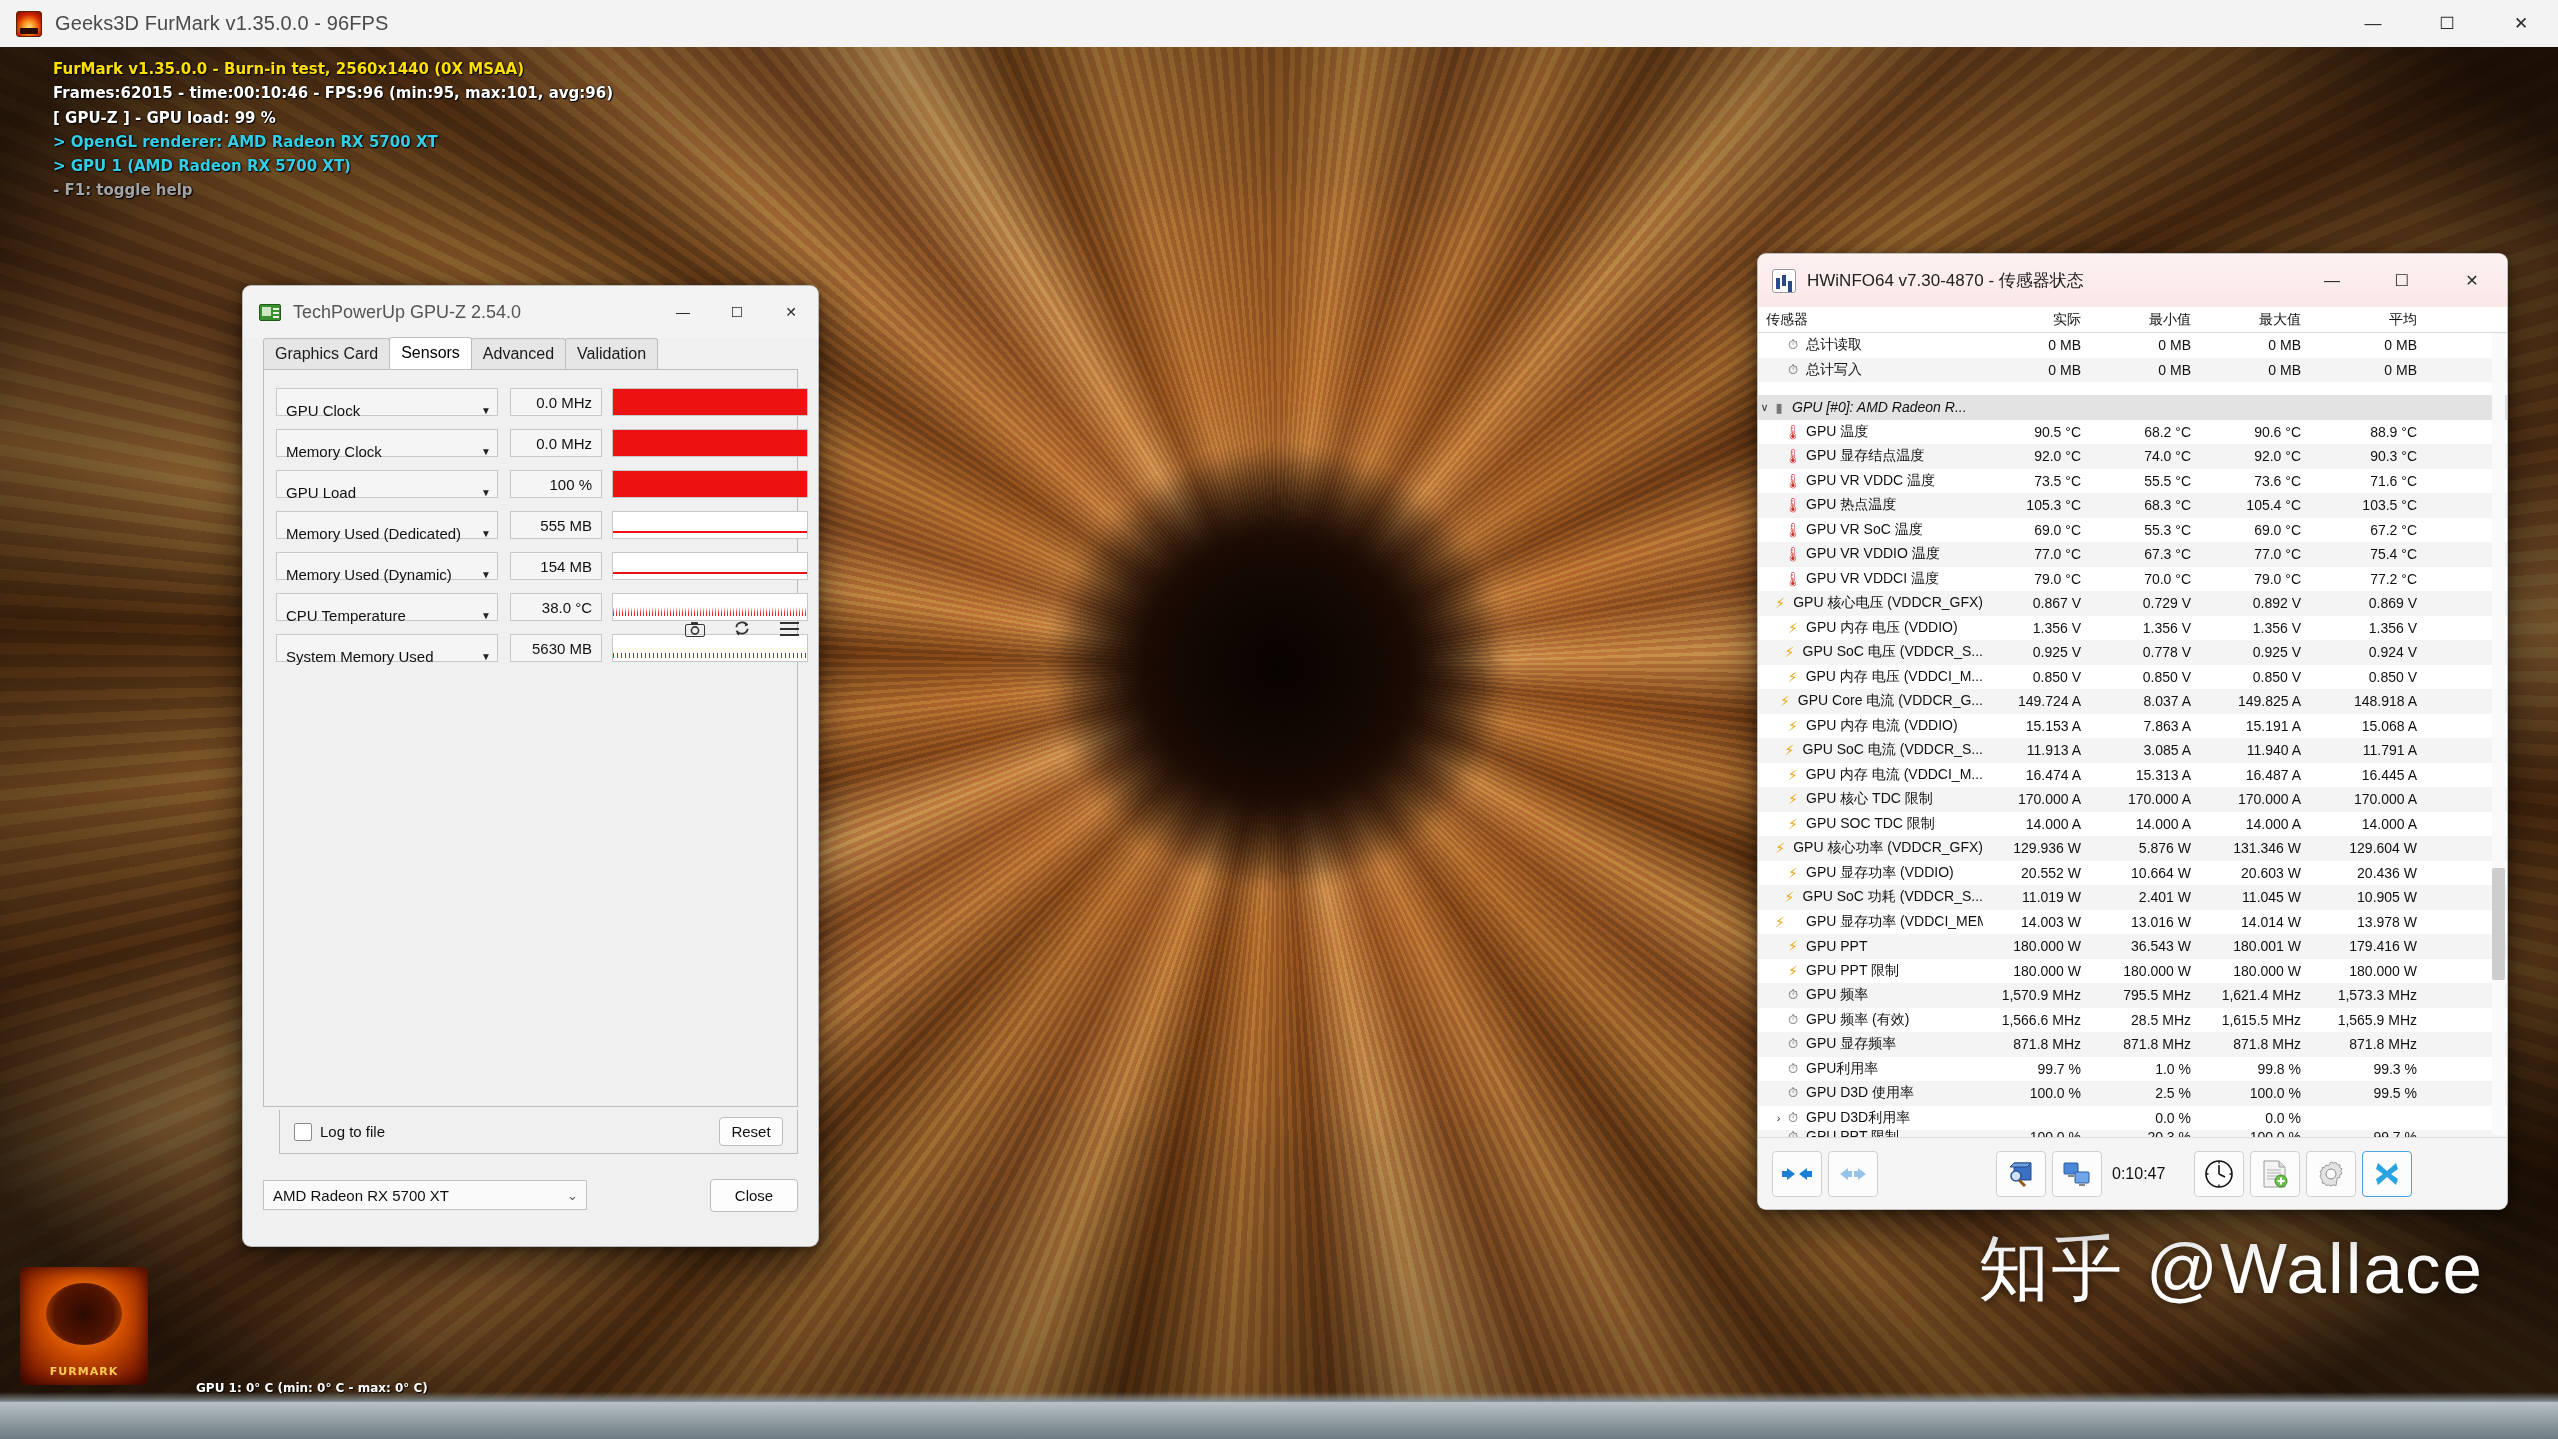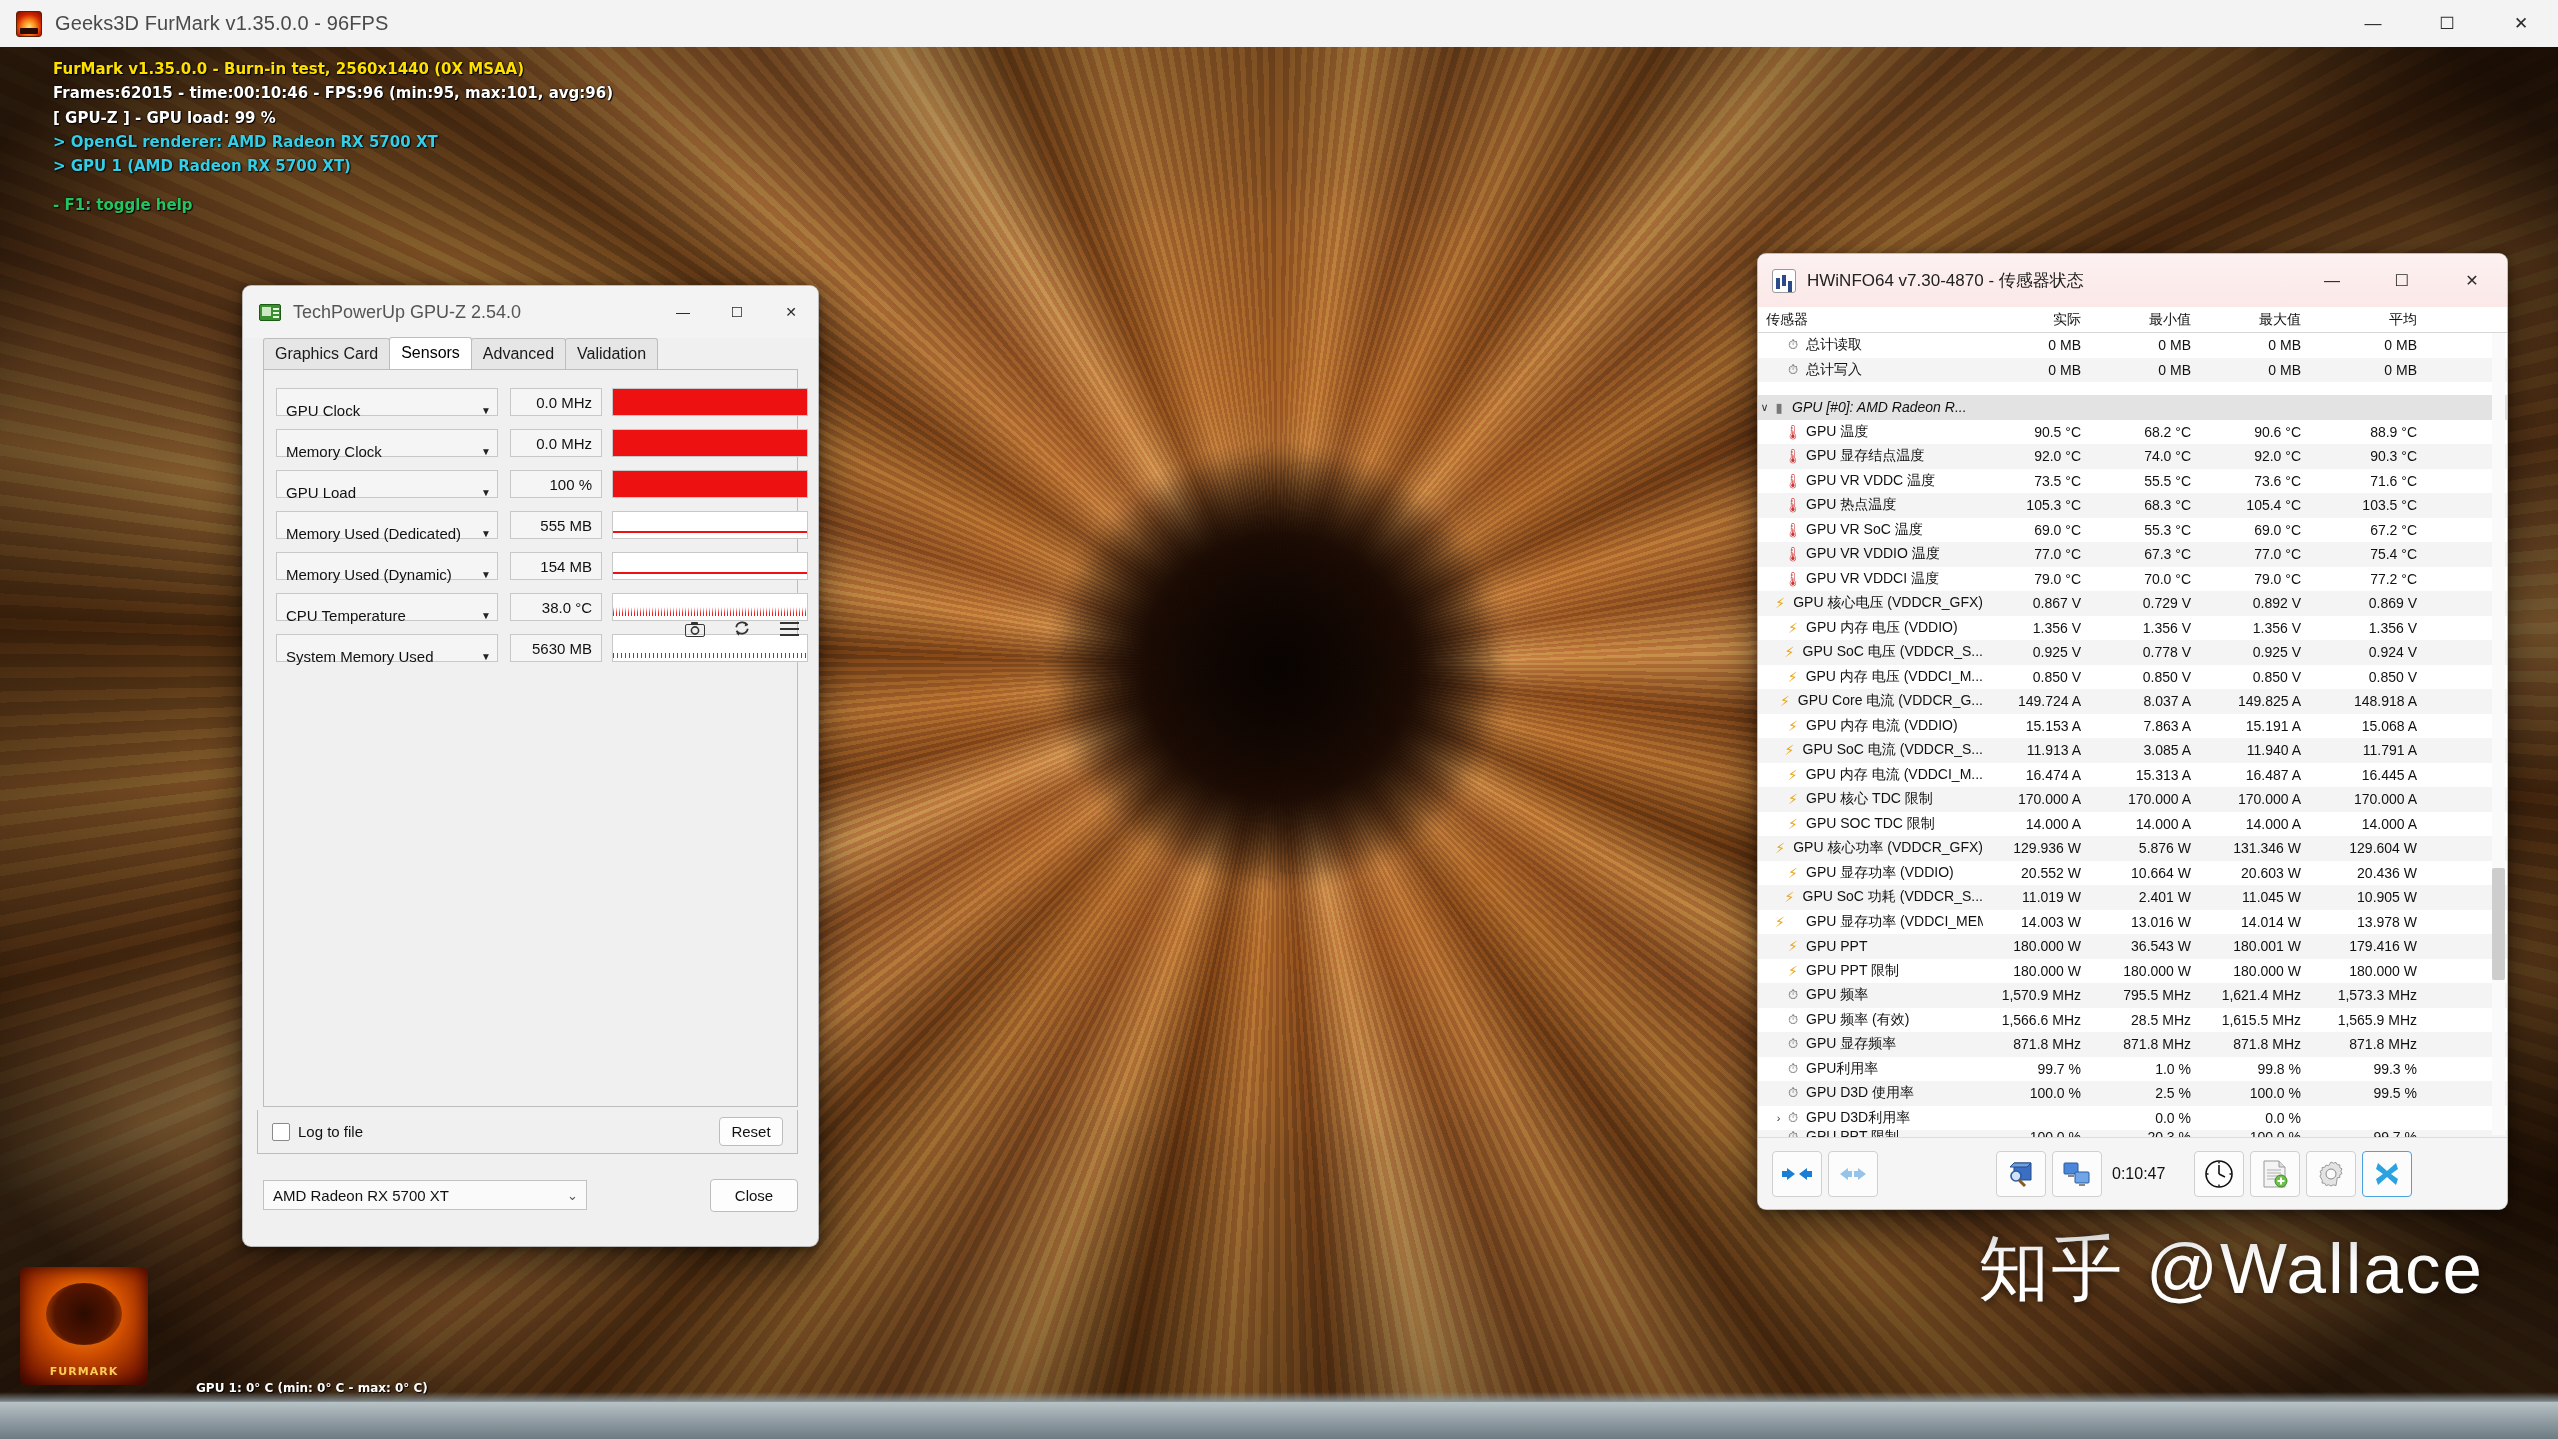--- a/index.html
+++ b/index.html
@@ -79,21 +79,21 @@
     font-family: "DejaVu Sans", sans-serif;
     font-size: 15px; font-weight: bold; line-height: 1.62;
     text-shadow: 1px 1px 1px #000, 0 0 2px #000;
     z-index: 4; white-space: nowrap;
   }
   #fm-hud .l1 { color:#ffe000; }
   #fm-hud .l2 { color:#ffffff; }
   #fm-hud .l3 { color:#ffffff; }
   #fm-hud .l4 { color:#34cfe6; }
   #fm-hud .l5 { color:#34cfe6; }
-  #fm-hud .l6 { color:#22c55e;margin-top:15px; }
+  #fm-hud .l6 { color:#a3a3a3; }
 
   
   #fm-logo {
     position:absolute; left:20px; bottom:54px; width:128px; height:118px; z-index:4;
     border-radius:6px;
     background: radial-gradient(circle at 50% 40%, #ff9d22 0%, #d14f00 42%, #7a1a00 82%, #3a0800 100%);
     box-shadow: inset 0 0 16px #3a0800;
     display:flex; align-items:flex-end; justify-content:center; padding-bottom:7px;
   }
   #fm-logo-text { color:#ffcc55; font-size:11px; font-weight:bold; letter-spacing:1px; font-family:"DejaVu Sans",sans-serif; }
@@ -191,21 +191,21 @@
     opacity:.95;
     -webkit-mask-image: linear-gradient(180deg, transparent 0%, #000 70%, #000 100%);
     mask-image: linear-gradient(180deg, transparent 0%, #000 70%, #000 100%);
   }
   .sensor-graph.noise2::after {
     content:""; position:absolute; left:0; right:0; bottom:3px; height:5px;
     background: repeating-linear-gradient(90deg, #ee1111 0 1px, transparent 1px 4px);
   }
 
   #gz-logrow {
-    position:absolute; left:14px; right:20px; bottom:92px; height:44px;
+    position:absolute; left:36px; right:20px; bottom:92px; height:44px;
     border:1px solid #bdbdbd; border-top:none; background:#f0f0f0;
     display:flex; align-items:center; padding:0 14px;
   }
   .gz-check { width:18px; height:18px; border:1px solid #8a8a8a; background:#fff; border-radius:2px; flex:none; }
   #gz-logrow span.lbl { font-size:15px; margin-left:8px; color:#111; }
   .gz-btn {
     border:1px solid #bdbdbd; background:#fdfdfd; border-radius:4px;
     font-size:15px; color:#111; display:flex; align-items:center; justify-content:center;
     font-family:"Liberation Sans",sans-serif;
   }

